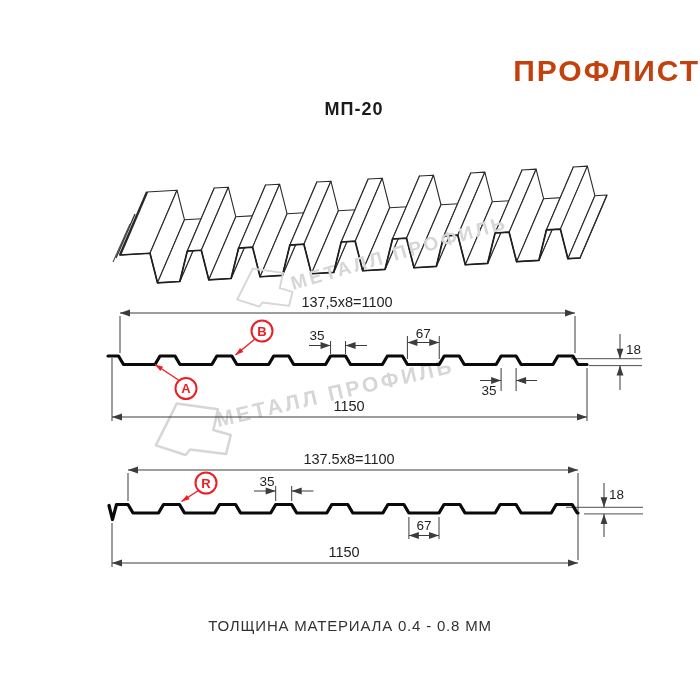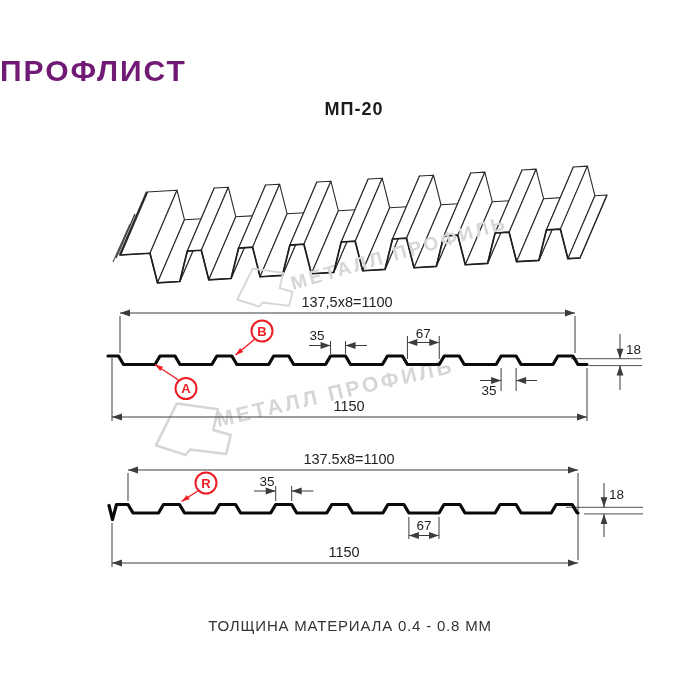--- a/index.html
+++ b/index.html
@@ -1,19 +1,19 @@
 <!DOCTYPE html>
 <html><head>
 <meta charset="utf-8">
 <style>
   html,body{margin:0;padding:0;}
   body{width:700px;height:700px;background:#ffffff;position:relative;overflow:hidden;
        font-family:"Liberation Sans",sans-serif;}
-  .title{position:absolute;left:0;top:54px;width:700px;text-align:left;
-         font-size:30px;font-weight:bold;letter-spacing:2px;color:#701a75;}
+  .title{position:absolute;left:0;top:54px;width:700px;text-align:right;
+         font-size:30px;font-weight:bold;letter-spacing:2px;color:#c2410c;}
   .subtitle{position:absolute;left:4px;top:99px;width:700px;text-align:center;
          font-size:18px;font-weight:600;letter-spacing:1px;color:#1c1c1c;}
   .footer-note{position:absolute;left:0;top:617px;width:700px;text-align:center;
          font-size:15px;letter-spacing:0.8px;color:#333;font-weight:500;}
   svg{position:absolute;left:0;top:0;}
   text{font-family:"Liberation Sans",sans-serif;}
 </style>
 </head>
 <body>
 

